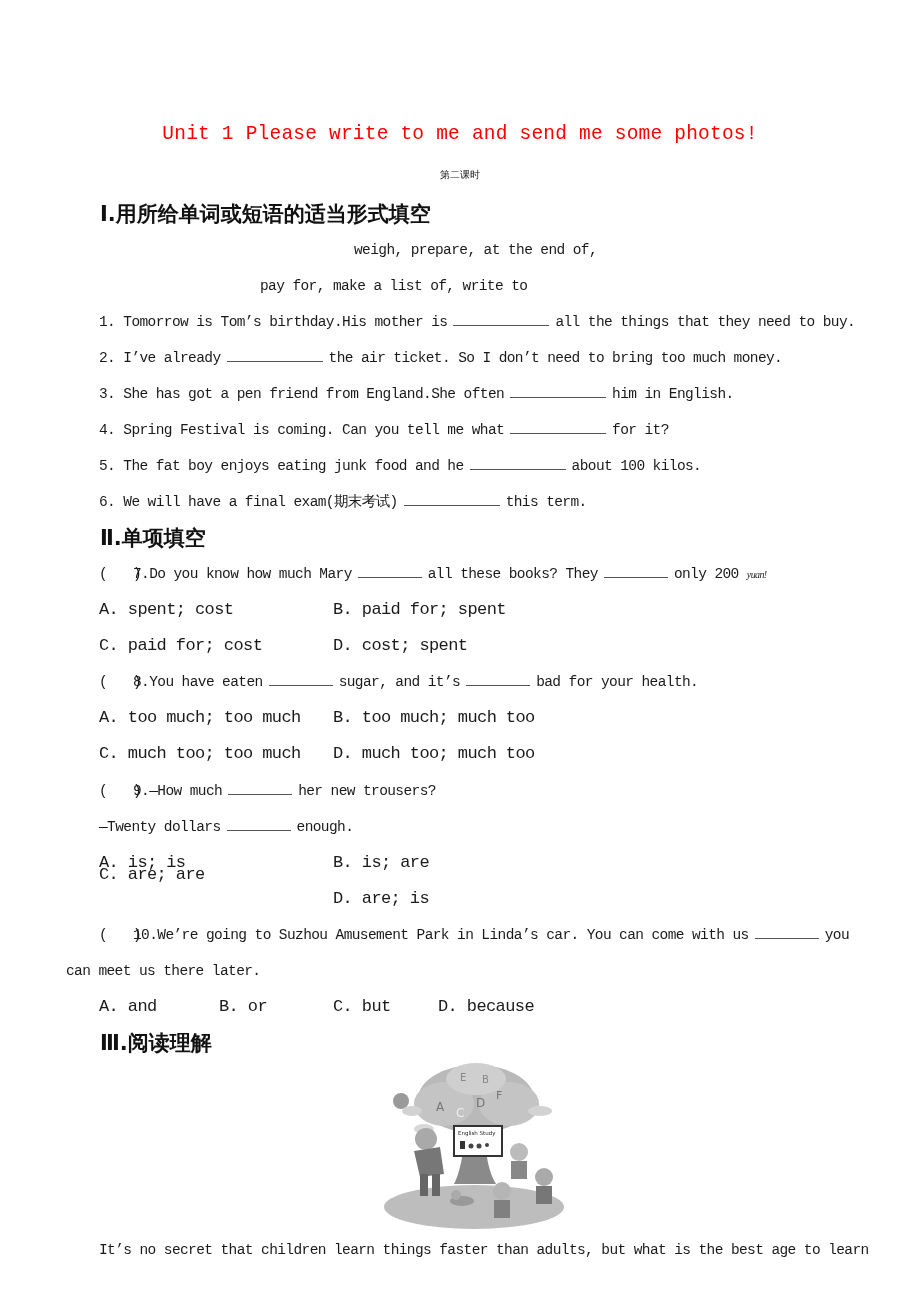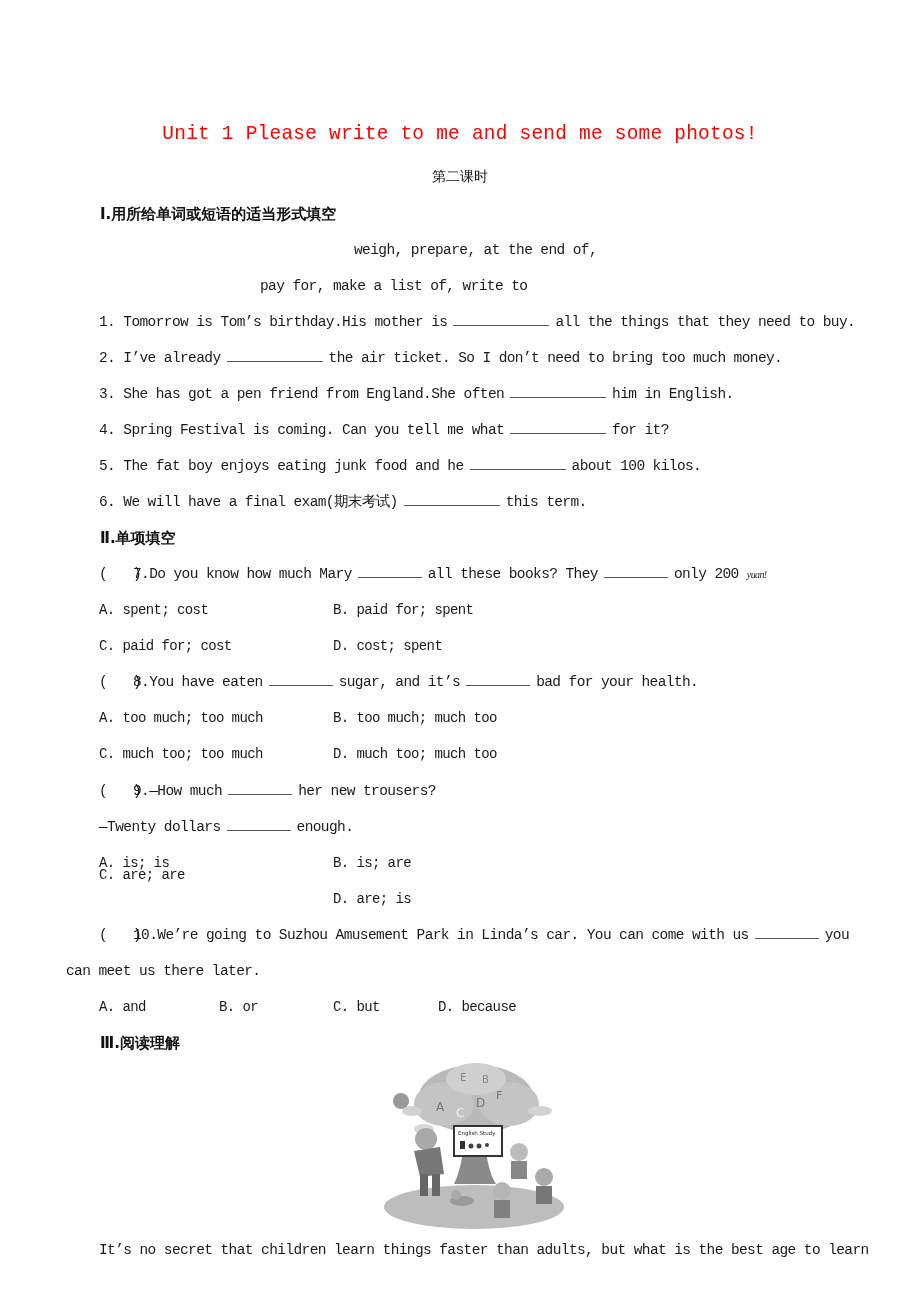--- a/index.html
+++ b/index.html
@@ -10,41 +10,41 @@
   }
   .page { position: absolute; left: 0; top: 0; width: 920px; height: 1302px; margin-top: 44px; }
   .title {
     position: absolute; left: 0; width: 920px; top: 78px; text-align: center;
     color: #ff0000; font-size: 21px; letter-spacing: 0.2px;
     font-family: "Liberation Mono", "DejaVu Sans Mono", monospace;
     transform: scaleX(0.93); transform-origin: center;
   }
   .subtitle {
     position: absolute; left: 0; width: 920px; top: 124px; text-align: center;
-    font-size: 14px; font-family: "DejaVu Serif", serif; color: #111;
+    font-size: 10px; font-family: "DejaVu Serif", serif; color: #111;
   }
   .line {
     position: absolute; font-size: 14.5px; white-space: pre; line-height: 20px;
     font-family: "Liberation Mono", "DejaVu Sans Mono", monospace;
     letter-spacing: -0.6px;
   }
   .heading {
-    position: absolute; font-size: 15px; font-weight: bold; white-space: pre;
+    position: absolute; font-size: 21px; font-weight: bold; white-space: pre;
     font-family: "DejaVu Sans", sans-serif; line-height: 20px; color: #111;
   }
   .blank {
     display: inline-block; border-bottom: 1px solid #555; vertical-align: baseline;
     height: 12px; margin: 0 6px;
   }
   .blank.long { width: 96px; }
   .blank.short { width: 64px; }
   .paren { display: inline-block; width: 34px; }
   .paren .l, .paren .r { display: inline-block; }
   em { font-style: italic; font-family: "Liberation Serif", serif; font-size: 10px; }
-  .opt { position: absolute; font-size: 14px; white-space: pre; line-height: 20px; letter-spacing: -0.6px; }
+  .opt { position: absolute; font-size: 17px; white-space: pre; line-height: 20px; letter-spacing: -0.6px; }
   .illus {
     position: absolute; left: 384px; top: 1015px; width: 182px; height: 170px;
   }
 </style>
 </head>
 <body>
 
 <div class="page">
 
   <div class="title">Unit 1  Please write to me and send me some photos!</div>

